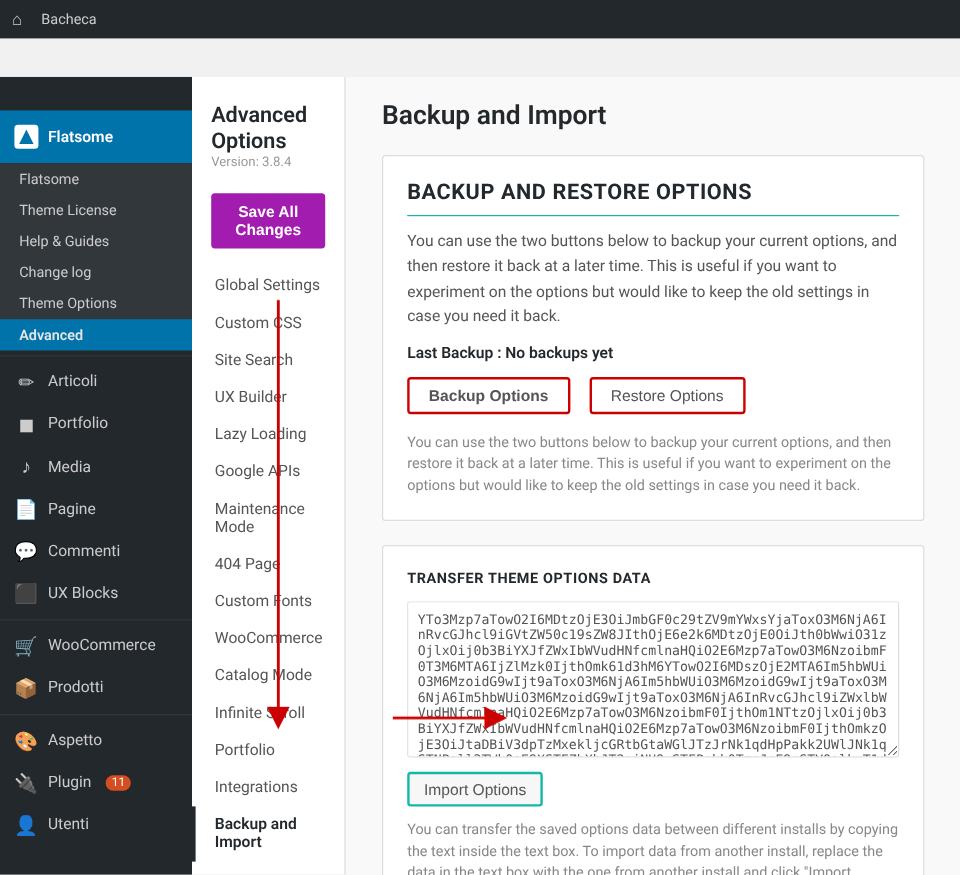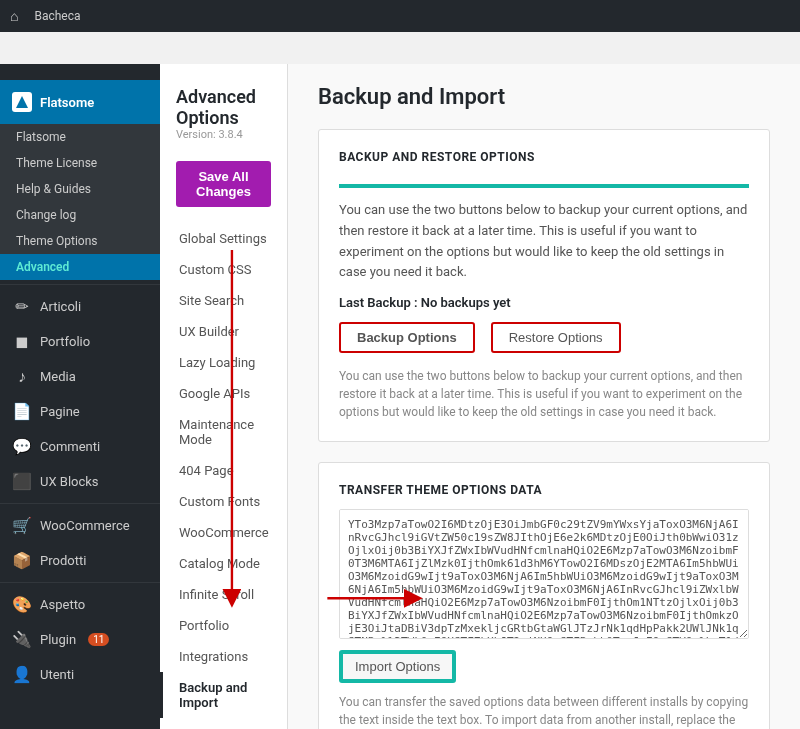--- a/index.html
+++ b/index.html
@@ -3,27 +3,27 @@
   <meta charset="utf-8">
   <style>
     * { box-sizing: border-box; margin: 0; padding: 0; }
     body { font-family: -apple-system, BlinkMacSystemFont, "Segoe UI", Roboto, sans-serif; font-size: 13px; background: #f1f1f1; display: flex; height: 729px; overflow: hidden; }
 
     
     .admin-bar { position: fixed; top: 0; left: 0; right: 0; height: 32px; background: #23282d; display: flex; align-items: center; padding: 0 10px; gap: 16px; z-index: 100; }
     .admin-bar-item { color: #ccc; font-size: 12px; cursor: pointer; }
 
     
-    .sidebar { width: 160px; background: #23282d; height: 100%; padding-top: 16px; flex-shrink: 0; overflow-y: auto; }
+    .sidebar { width: 160px; background: #23282d; height: 100%; padding-top: 28px; flex-shrink: 0; overflow-y: auto; }
     .sidebar-brand { display: flex; align-items: center; gap: 8px; padding: 12px 12px; background: #0073aa; color: #fff; font-size: 13px; font-weight: 600; }
     .sidebar-brand .brand-icon { width: 20px; height: 20px; background: #fff; border-radius: 3px; display: flex; align-items: center; justify-content: center; }
     .sidebar-brand .brand-icon svg { width: 14px; height: 14px; }
     .sidebar-item { display: flex; align-items: center; gap: 8px; padding: 6px 12px; color: #ccc; font-size: 12px; cursor: pointer; white-space: nowrap; }
     .sidebar-item.active { background: #0073aa; color: #fff; }
-    .sidebar-item.bold { color: #5eead4; font-weight: 600; text-align: right; }
+    .sidebar-item.bold { color: #e5e5e5; font-weight: 600; text-align: right; }
 
     .sidebar-divider { border-top: 1px solid #32373c; margin: 4px 0; }
 
     .sidebar-main-item { display: flex; align-items: center; gap: 8px; padding: 8px 12px; color: #ccc; font-size: 13px; cursor: pointer; }
     .sidebar-main-item .item-icon { width: 20px; text-align: center; font-size: 16px; }
     .sidebar-badge { background: #d54e21; color: #fff; font-size: 10px; padding: 1px 5px; border-radius: 10px; margin-left: 4px; }
 
     
     .flatsome-submenu { background: #32373c; }
     .flatsome-submenu .sidebar-item { padding-left: 16px; }
@@ -38,33 +38,33 @@
     .options-nav-header .version { font-size: 11px; color: #999; }
     .save-btn { margin: 8px 16px 16px; background: #a21caf; color: #fff; border: none; padding: 8px 14px; border-radius: 3px; cursor: pointer; font-size: 13px; font-weight: 600; width: calc(100% - 32px); }
     .nav-item { display: block; padding: 8px 16px; color: #555; font-size: 13px; cursor: pointer; border-left: 3px solid transparent; }
     .nav-item.active { color: #23282d; font-weight: 600; border-left-color: #23282d; }
 
     
     .panel-content { flex: 1; overflow-y: auto; padding: 20px 30px; background: #f9f9f9; }
     .panel-title { font-size: 22px; font-weight: 600; color: #23282d; margin-bottom: 20px; }
 
     .section-block { background: #fff; border: 1px solid #ddd; border-radius: 3px; margin-bottom: 20px; padding: 20px; }
-    .section-title { font-size: 12px; font-weight: 700; color: #23282d; text-transform: uppercase; letter-spacing: 0.5px; margin-bottom: 12px; border-bottom: 4px solid #14b8a6; padding-bottom: 20px; }
+    .section-title { font-size: 18px; font-weight: 700; color: #23282d; text-transform: uppercase; letter-spacing: 0.5px; margin-bottom: 12px; border-bottom: 1px solid #14b8a6; padding-bottom: 8px; }
     .section-desc { font-size: 13px; color: #555; line-height: 1.6; margin-bottom: 12px; }
     .backup-info { font-size: 13px; color: #23282d; font-weight: 600; margin-bottom: 12px; }
 
     .button-row { display: flex; gap: 16px; margin-bottom: 14px; }
     .btn-outline { background: #fff; color: #555; border: 2px solid #cc0000; padding: 6px 16px; border-radius: 3px; cursor: pointer; font-size: 13px; font-weight: 500; }
     .btn-outline.active { border-color: #cc0000; font-weight: 600; }
 
     .section-subdesc { font-size: 12px; color: #888; line-height: 1.5; }
 
     .transfer-title { font-size: 12px; font-weight: 700; color: #23282d; text-transform: uppercase; letter-spacing: 0.5px; margin-bottom: 12px; }
     .transfer-textarea { width: 100%; height: 130px; border: 1px solid #ddd; border-radius: 2px; padding: 8px; font-size: 11px; font-family: monospace; color: #555; resize: vertical; background: #fff; }
-    .import-btn { margin-top: 8px; background: #f7f7f7; color: #555; border: 4px solid #14b8a6; padding: 5px 12px; border-radius: 3px; cursor: pointer; font-size: 13px; }
+    .import-btn { margin-top: 8px; background: #f7f7f7; color: #555; border: 2px solid #14b8a6; padding: 5px 12px; border-radius: 3px; cursor: pointer; font-size: 13px; }
     .transfer-desc { font-size: 12px; color: #888; line-height: 1.5; margin-top: 10px; }
 
     
     .arrows-svg { position: absolute; top: 0; left: 0; width: 100%; height: 100%; pointer-events: none; z-index: 50; }
   </style>
 </head>
 <body>
 
 <div style="position:relative; width:800px; height:729px; overflow:hidden; display:flex; flex-direction:column;">
 

